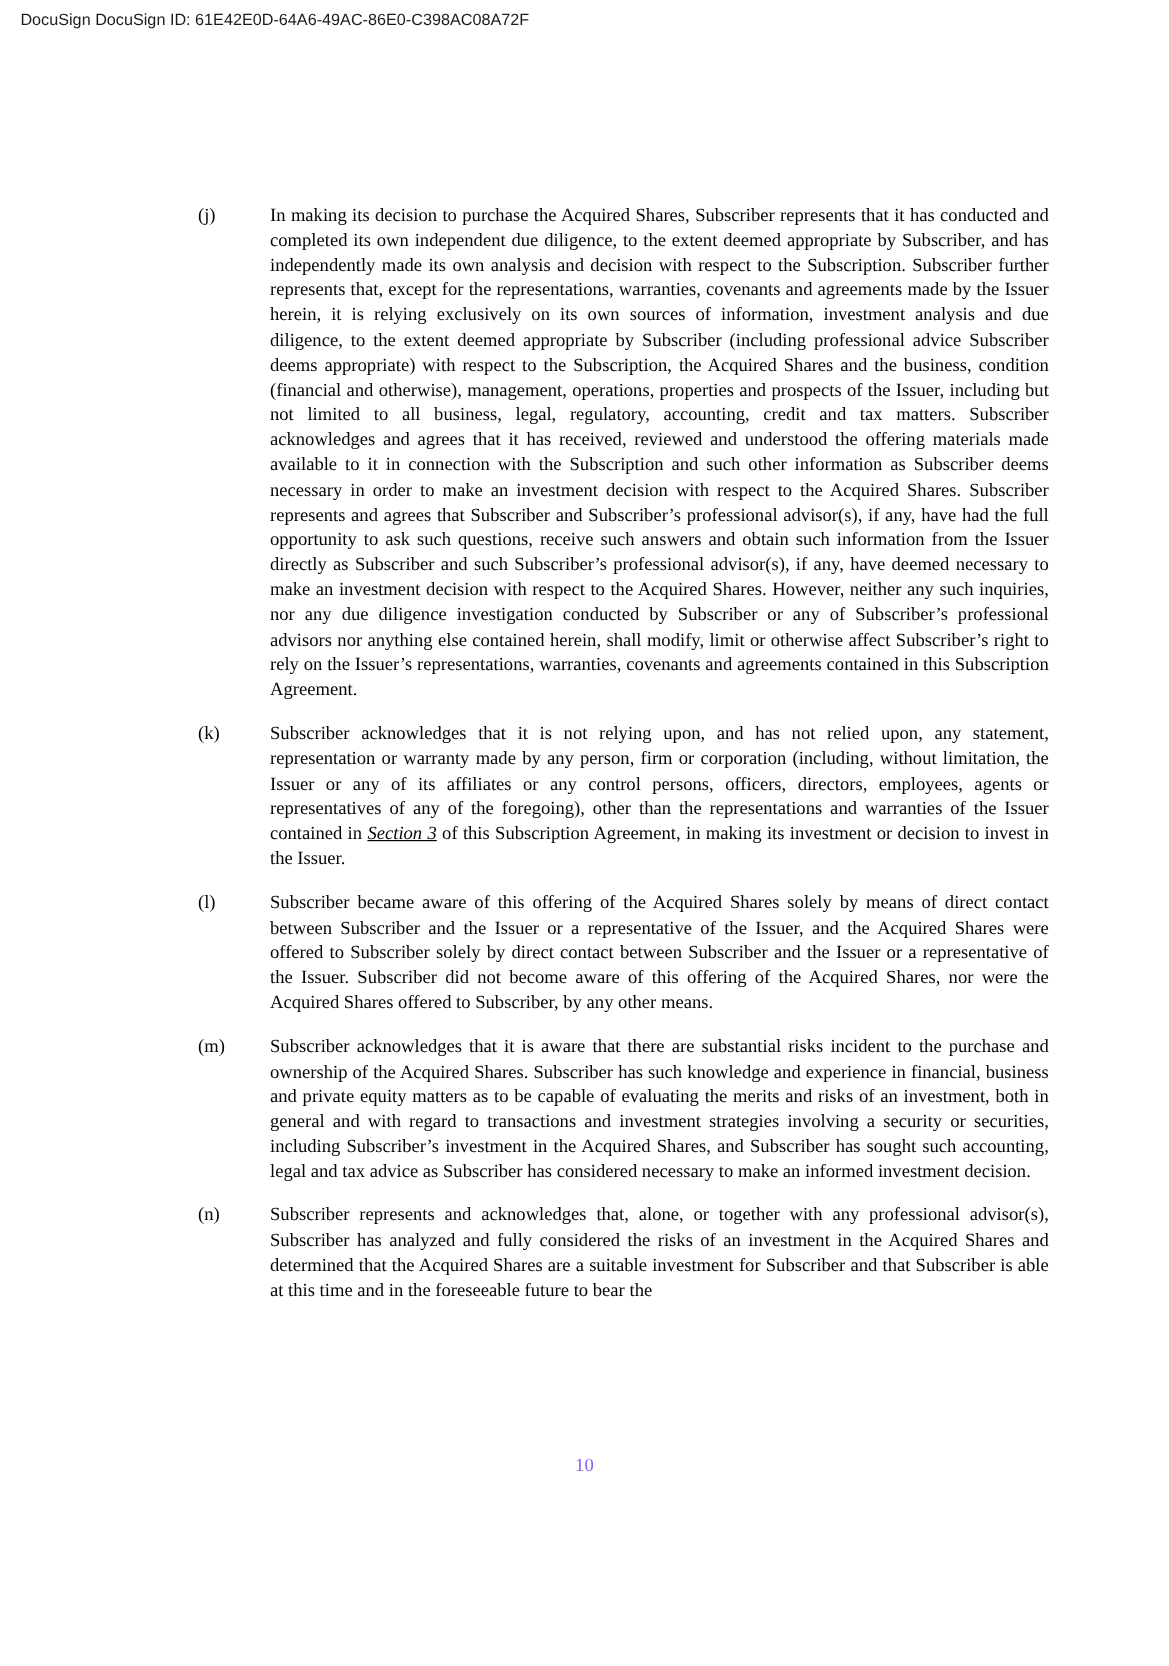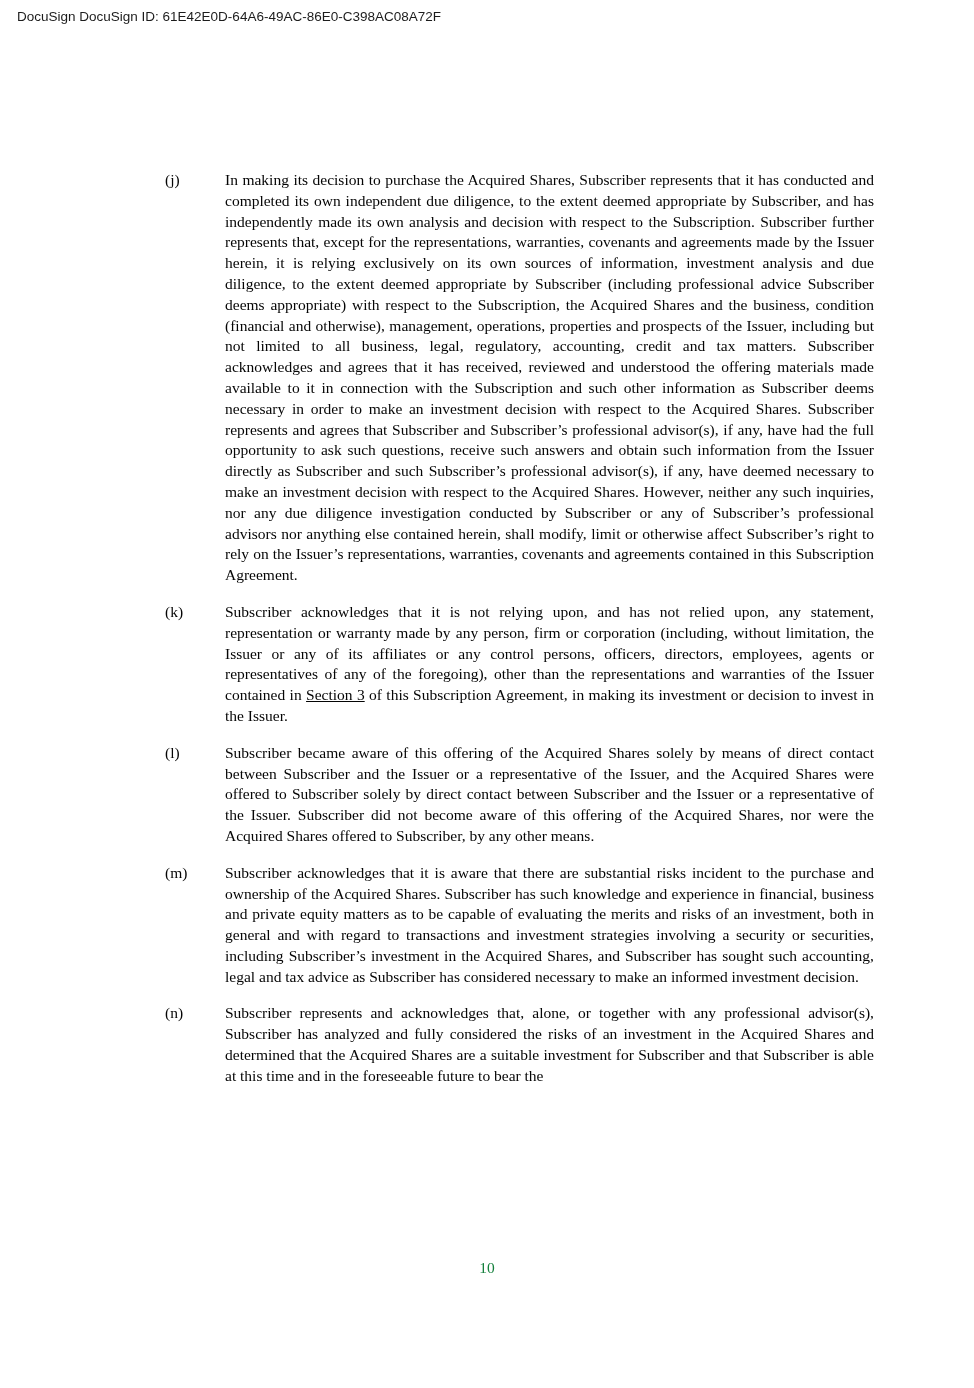--- a/index.html
+++ b/index.html
@@ -40,30 +40,31 @@
     text-justify: inter-word;
   }
   .para-label {
     position: absolute;
     left: 0;
     top: 0;
     text-align: left;
   }
   .u {
     text-decoration: underline;
+    font-style: italic;
   }
   .page-number {
     position: absolute;
-    top: 1259px;
+    top: 1213px;
     left: 0;
     width: 974px;
     text-align: center;
     font-family: "Liberation Serif", "DejaVu Serif", serif;
     font-size: 15.5px;
-    color: #15803d;
+    color: #8b5cf6;
   }
 </style>
 </head>
 <body>
 
 <div class="docusign-header">DocuSign DocuSign ID: 61E42E0D-64A6-49AC-86E0-C398AC08A72F</div>
 
 <div class="doc-content">
 
   <div class="para">

